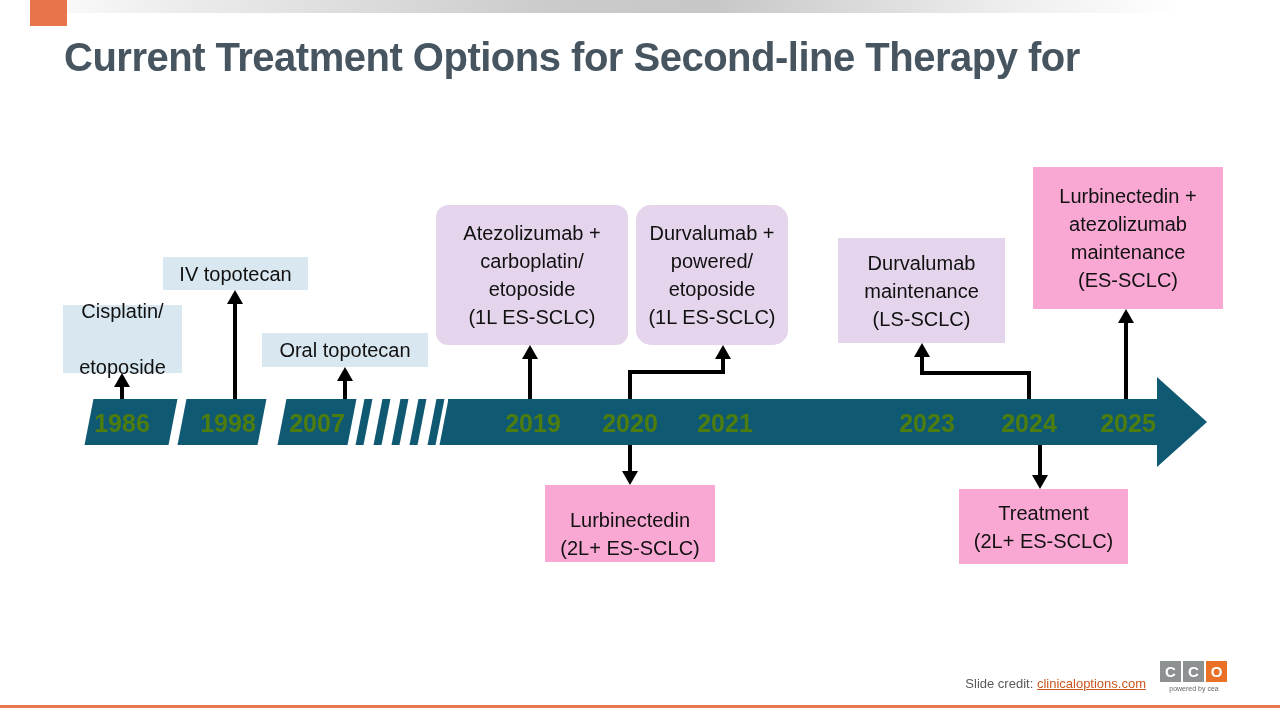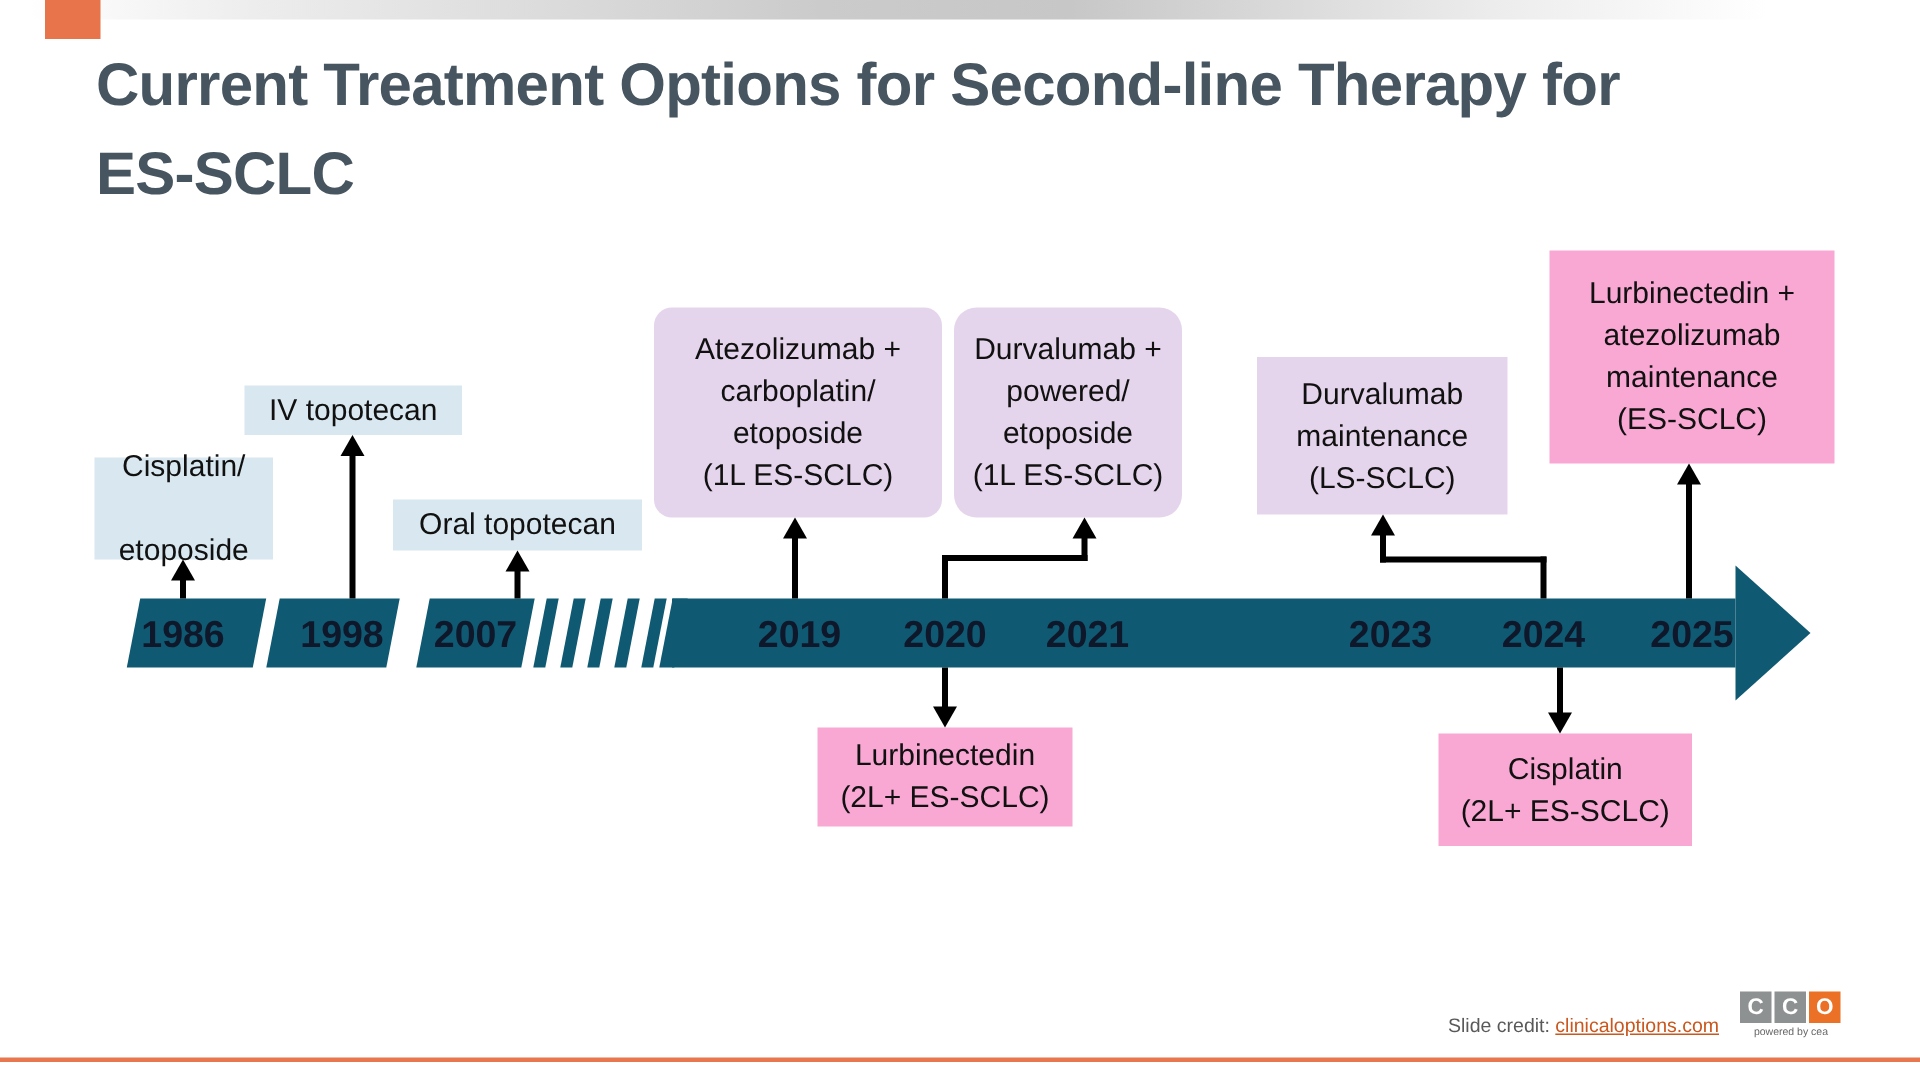--- a/index.html
+++ b/index.html
@@ -18,21 +18,21 @@
     font-size:40px;font-weight:bold;line-height:59px;color:#465560;letter-spacing:-0.5px;}
 
   
   .seg{position:absolute;top:399px;height:46px;background:#0F5A72;transform:skewX(-11deg);}
   .hash{position:absolute;top:399px;height:46px;width:8px;background:#0F5A72;transform:skewX(-11deg);}
   .mainbar{position:absolute;left:448px;top:399px;width:709px;height:46px;background:#0F5A72;}
   .mainbar-edge{position:absolute;left:444px;top:399px;width:10px;height:46px;background:#0F5A72;transform:skewX(-11deg);}
   .bar-arrowhead{position:absolute;left:1157px;top:377px;width:0;height:0;
     border-top:45px solid transparent;border-bottom:45px solid transparent;border-left:50px solid #0F5A72;}
   .yr{position:absolute;top:407px;width:80px;height:32px;text-align:center;
-    color:#0f172a;font-weight:bold;font-size:25px;line-height:32px;}
+    color:#4d7c0f;font-weight:bold;font-size:25px;line-height:32px;}
 
   
   .box{position:absolute;display:flex;flex-direction:column;justify-content:center;align-items:center;
     font-size:20px;line-height:28px;color:#111111;text-align:center;}
   .blue{background:#D9E8F0;}
   .purple{background:#E5D5EC;}
   .peach{background:#f9a8d4;}
 
   
   .stem{position:absolute;width:4px;background:#000000;}
@@ -56,21 +56,20 @@
 </style>
 </head>
 <body>
 
 <div class="top-gradient"></div>
 <div class="corner-square"></div>
 <div class="bottom-line"></div>
 
 <div class="title">
   <div>Current Treatment Options for Second-line Therapy for</div>
-  <div>ES-SCLC</div>
 </div>
 
 <div class="seg" style="left:89px;width:84px;"></div>
 <div class="seg" style="left:182px;width:80px;"></div>
 <div class="seg" style="left:282px;width:70px;"></div>
 <div class="hash" style="left:360px;"></div>
 <div class="hash" style="left:378px;"></div>
 <div class="hash" style="left:396px;"></div>
 <div class="hash" style="left:414px;"></div>
 <div class="hash" style="left:432px;"></div>
@@ -114,26 +113,26 @@
   <div>Durvalumab</div>
   <div>maintenance</div>
   <div>(LS-SCLC)</div>
 </div>
 <div class="box peach" style="left:1033px;top:167px;width:190px;height:142px;">
   <div>Lurbinectedin +</div>
   <div>atezolizumab</div>
   <div>maintenance</div>
   <div>(ES-SCLC)</div>
 </div>
-<div class="box peach" style="left:545px;top:485px;width:170px;height:66px;">
+<div class="box peach" style="left:545px;top:485px;width:170px;height:77px;justify-content:flex-end;">
   <div>Lurbinectedin</div>
   <div>(2L+ ES-SCLC)</div>
 </div>
 <div class="box peach" style="left:959px;top:489px;width:169px;height:75px;">
-  <div>Cisplatin</div>
+  <div>Treatment</div>
   <div>(2L+ ES-SCLC)</div>
 </div>
 
 <div class="head-up" style="left:114px;top:373px;"></div>
 <div class="stem" style="left:120px;top:386px;height:13px;"></div>
 
 <div class="head-up" style="left:227px;top:290px;"></div>
 <div class="stem" style="left:233px;top:303px;height:96px;"></div>
 
 <div class="head-up" style="left:337px;top:367px;"></div>

